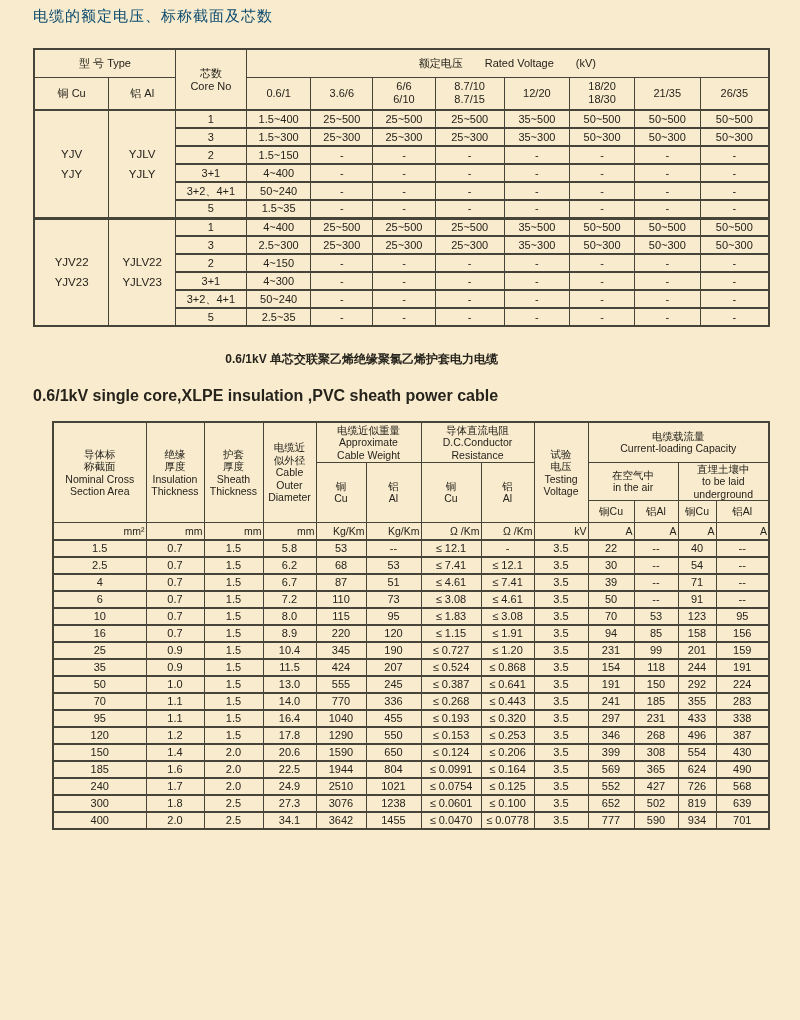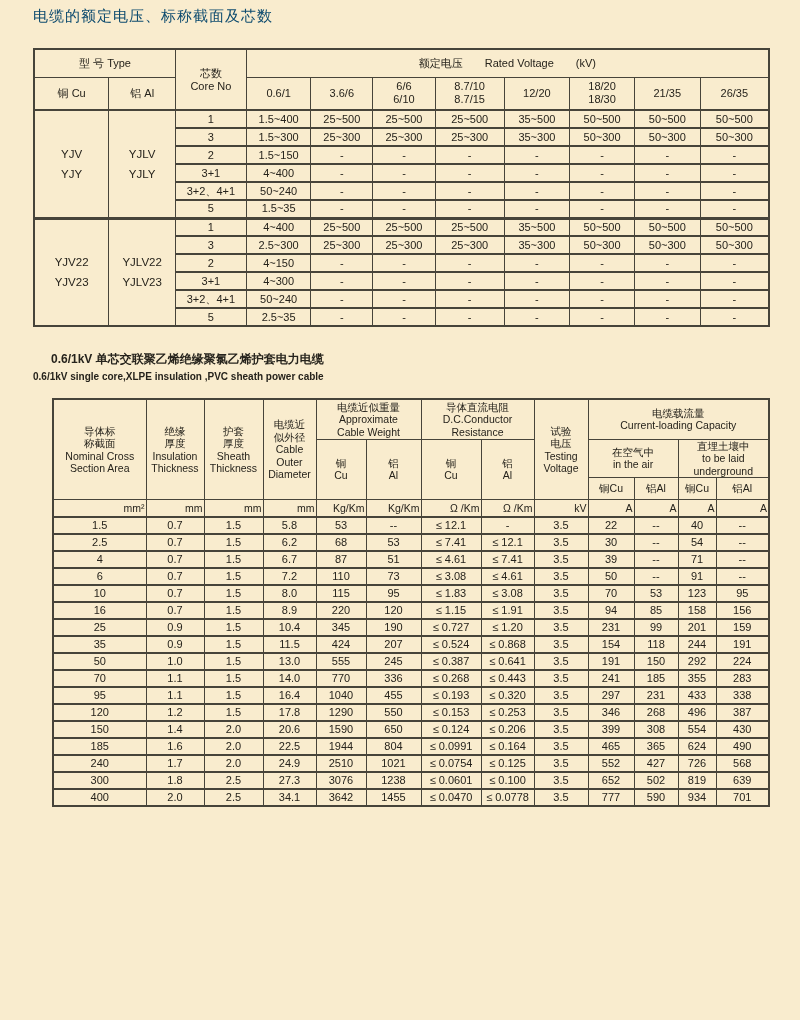--- a/index.html
+++ b/index.html
@@ -36,21 +36,21 @@
   .t1 td.model { font-size:11.5px; line-height:20px; }
 
   
   .sec2-title { margin-top:50px; }
   .sec2-title .title-zh { font-size:14px; letter-spacing:0; }
   .sec2-title .title-en { font-size:14px; margin-top:4px; }
   .notes { display:flex; justify-content:space-between; align-items:flex-end; margin-top:24px; width:737px; }
   .series-note { font-size:13px; padding-bottom:1px; }
   .product-note { text-align:right; font-weight:bold; }
   .product-note .pn-zh { font-size:12px; }
-  .product-note .pn-en { font-size:10px; margin-top:3px;text-align:right; }
+  .product-note .pn-en { font-size:16px; margin-top:19px;text-align:right; }
 
   
   .t2 { width:716px; margin-top:16px; margin-left:19px; }
   .t2 thead tr.hr1 { height:40px; }
   .t2 thead tr.hr2 { height:30px; }
   .t2 thead tr.hr3 { height:22px; }
   .t2 thead tr.units-row th { height:17px;text-align:right; }
   .t2 tbody td { height:17px; border-top-width:2px; }
   .t2 th { font-size:10.5px; line-height:12.5px; }
 </style>
@@ -536,21 +536,21 @@
         <tr>
           <td>185</td>
           <td>1.6</td>
           <td>2.0</td>
           <td>22.5</td>
           <td>1944</td>
           <td>804</td>
           <td>≤ 0.0991</td>
           <td>≤ 0.164</td>
           <td>3.5</td>
-          <td>465</td>
+          <td>569</td>
           <td>365</td>
           <td>624</td>
           <td>490</td>
         </tr>
         <tr>
           <td>240</td>
           <td>1.7</td>
           <td>2.0</td>
           <td>24.9</td>
           <td>2510</td>

